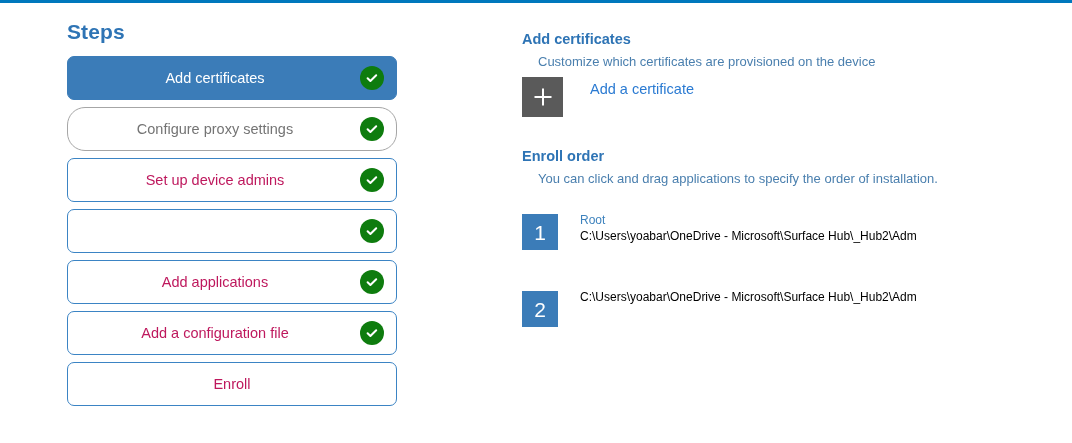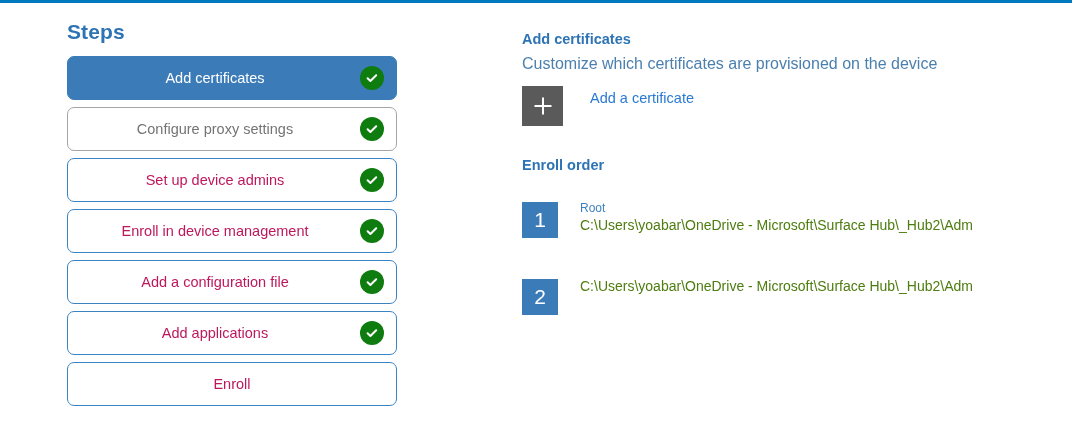--- a/index.html
+++ b/index.html
@@ -75,20 +75,21 @@
   .step-btn.is-active {
     background: #3b7cb8;
     border-color: #3b7cb8;
   }
   .step-btn.is-active .step-label {
     color: #ffffff;
   }
   
   .step-btn.is-muted {
     border-color: #a6a6a6;
+    border-radius: 18px;
   }
   .step-btn.is-muted .step-label {
     color: #747474;
   }
   
   .step-btn.no-badge .step-label {
     padding-right: 0;
   }
 
   
@@ -115,31 +116,31 @@
     width: 530px;
   }
   .section-head {
     font-size: 14.5px;
     font-weight: bold;
     color: #2e74b5;
     margin: 0;
     line-height: 1.2;
   }
   .section-sub {
-    font-size: 16px;
+    font-size: 13px;
     color: #4a7fae;
-    margin: 6px 0 0 0;
+    margin: 6px 0 0 16px;
     line-height: 1.25;
   }
 
   
   .add-row {
     display: flex;
     align-items: flex-start;
-    margin-top: 12px;
+    margin-top: 6px;
   }
   .plus-tile {
     width: 41px;
     height: 40px;
     background: #5a5a5a;
     position: relative;
     flex: none;
     cursor: pointer;
   }
   .plus-tile::before,
@@ -195,22 +196,22 @@
   .order-text {
     margin-left: 22px;
     margin-top: -2px;
   }
   .order-name {
     font-size: 12px;
     color: #3d82bd;
     line-height: 1.35;
   }
   .order-path {
-    font-size: 14px;
-    color: #4d7c0f;
+    font-size: 12px;
+    color: #000000;
     line-height: 1.35;
     white-space: nowrap;
   }
 </style>
 </head>
 <body>
 
 <div class="top-accent"></div>
 
 <div class="page">
@@ -239,39 +240,38 @@
     <div class="step-btn">
       <span class="step-label">Set up device admins</span>
       <span class="check-badge">
         <svg width="14" height="14" viewBox="0 0 14 14" aria-hidden="true">
           <path d="M2.6 7.2 L5.4 10 L11.2 4.2" fill="none" stroke="#ffffff" stroke-width="2" stroke-linecap="round" stroke-linejoin="round"></path>
         </svg>
       </span>
     </div>
 
     <div class="step-btn">
-      <span class="step-label">Enroll in device management</span>
+      <span class="check-badge">
+        <svg width="14" height="14" viewBox="0 0 14 14" aria-hidden="true">
+          <path d="M2.6 7.2 L5.4 10 L11.2 4.2" fill="none" stroke="#ffffff" stroke-width="2" stroke-linecap="round" stroke-linejoin="round"></path>
+        </svg>
+      </span>
+    </div>
+
+    <div class="step-btn">
+      <span class="step-label">Add applications</span>
       <span class="check-badge">
         <svg width="14" height="14" viewBox="0 0 14 14" aria-hidden="true">
           <path d="M2.6 7.2 L5.4 10 L11.2 4.2" fill="none" stroke="#ffffff" stroke-width="2" stroke-linecap="round" stroke-linejoin="round"></path>
         </svg>
       </span>
     </div>
 
     <div class="step-btn">
       <span class="step-label">Add a configuration file</span>
-      <span class="check-badge">
-        <svg width="14" height="14" viewBox="0 0 14 14" aria-hidden="true">
-          <path d="M2.6 7.2 L5.4 10 L11.2 4.2" fill="none" stroke="#ffffff" stroke-width="2" stroke-linecap="round" stroke-linejoin="round"></path>
-        </svg>
-      </span>
-    </div>
-
-    <div class="step-btn">
-      <span class="step-label">Add applications</span>
       <span class="check-badge">
         <svg width="14" height="14" viewBox="0 0 14 14" aria-hidden="true">
           <path d="M2.6 7.2 L5.4 10 L11.2 4.2" fill="none" stroke="#ffffff" stroke-width="2" stroke-linecap="round" stroke-linejoin="round"></path>
         </svg>
       </span>
     </div>
 
     <div class="step-btn no-badge">
       <span class="step-label">Enroll</span>
     </div>
@@ -284,20 +284,21 @@
       <p class="section-sub">Customize which certificates are provisioned on the device</p>
 
       <div class="add-row">
         <div class="plus-tile"></div>
         <div class="add-row-label">Add a certificate</div>
       </div>
     </div>
 
     <div class="install-order">
       <h3 class="section-head">Enroll order</h3>
+      <p class="section-sub">You can click and drag applications to specify the order of installation.</p>
 
       <div class="order-list">
 
         <div class="order-item">
           <div class="order-num">1</div>
           <div class="order-text">
             <div class="order-name">Root</div>
             <div class="order-path">C:\Users\yoabar\OneDrive - Microsoft\Surface Hub\_Hub2\Adm</div>
           </div>
         </div>

